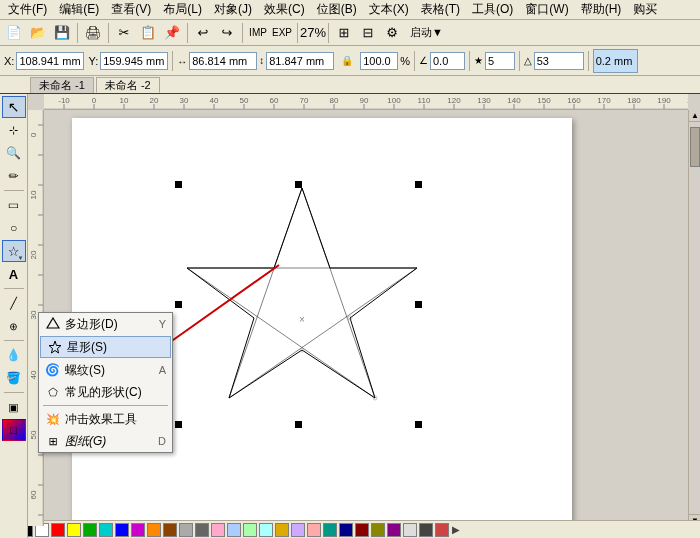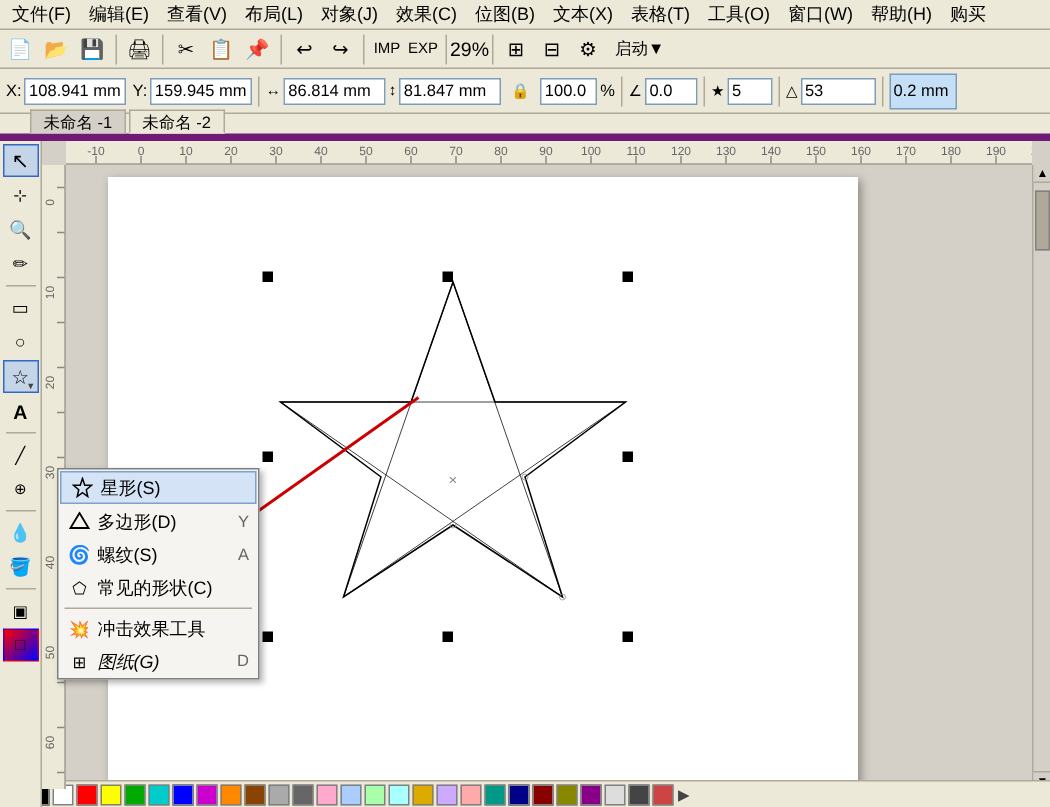--- a/index.html
+++ b/index.html
@@ -45,21 +45,21 @@
   <button class="tb-btn">✂</button>
   <button class="tb-btn">📋</button>
   <button class="tb-btn">📌</button>
   <div class="tb-sep"></div>
   <button class="tb-btn">↩</button>
   <button class="tb-btn">↪</button>
   <div class="tb-sep"></div>
   <button class="tb-btn" style="font-size:10px;">IMP</button>
   <button class="tb-btn" style="font-size:10px;">EXP</button>
   <div class="tb-sep"></div>
-  <button class="tb-btn">29%</button>
+  <button class="tb-btn">27%</button>
   <div class="tb-sep"></div>
   <button class="tb-btn">⊞</button>
   <button class="tb-btn">⊟</button>
   <button class="tb-btn">⚙</button>
   <button class="tb-btn" style="padding:0 4px; font-size:11px; width:auto;">启动▼</button>
 </div>
 
 <div style="height:30px; background:#ece9d8; border-bottom:1px solid #b0a898; display:flex; align-items:center; padding:1px 4px; gap:2px; font-size:11px;">
   <span style="font-size:11px;">X:</span>
   <input class="coord-input" value="108.941 mm" style="width: 68px; height: 18px; border: 1px solid rgb(127, 157, 185); font-size: 11px;">
@@ -79,21 +79,21 @@
   <div class="tb-sep"></div>
   <span style="font-size:10px;">★</span>
   <input class="tb-input-small" value="5" style="width: 30px; height: 18px; border: 1px solid rgb(127, 157, 185); font-size: 11px;">
   <div class="tb-sep"></div>
   <span style="font-size:10px;">△</span>
   <input class="tb-input-small" value="53" style="width: 50px; height: 18px; border: 1px solid rgb(127, 157, 185); font-size: 11px;">
   <div class="tb-sep"></div>
   <input value="0.2 mm" style="width: 45px; height: 24px; border: 1px solid rgb(127, 157, 185); background: rgb(197, 223, 247); font-size: 11px; padding: 0px 2px;">
 </div>
 
-<div style="height:18px; background:#ece9d8; display:flex; align-items:flex-end; padding-left:20px; border-bottom:5px solid #701a75;">
+<div style="height:18px; background:#ece9d8; display:flex; align-items:flex-end; padding-left:30px; border-bottom:1px solid #701a75;">
   <div class="tab" style="height:16px; padding:0 8px; background:#d4d0c8; border:1px solid #b0a898; border-bottom:none; font-size:11px; display:flex; align-items:center; cursor:pointer; margin-right:2px;">
     <span>未命名 -1</span>
   </div>
   <div class="tab active" style="height:16px; padding:0 8px; background:#ece9d8; border:1px solid #b0a898; border-bottom:1px solid #ece9d8; font-size:11px; display:flex; align-items:center; cursor:pointer; margin-right:16px;">
     <span>未命名 -2</span>
   </div>
 </div>
 
 <div style="display:flex; width:700px; height:444px; position:relative;">
 
@@ -262,38 +262,38 @@
     <div style="position:absolute; bottom:0; left:16px; right:12px; height:12px; background:#d4d0c8; border-top:1px solid #b0a898; display:flex; align-items:center;">
       <div style="width:12px; height:12px; background:#d4d0c8; border-right:1px solid #b0a898; display:flex; align-items:center; justify-content:center; font-size:8px; cursor:pointer;">◀</div>
       <div style="width:50px; height:10px; background:#b0a898; border:1px solid #808080; margin-left:5px; cursor:pointer;"></div>
       <div style="position:absolute; right:0; width:12px; height:12px; background:#d4d0c8; border-left:1px solid #b0a898; display:flex; align-items:center; justify-content:center; font-size:8px; cursor:pointer;">▶</div>
     </div>
 
     <div style="position:absolute; bottom:0; right:0; width:12px; height:12px; background:#d4d0c8; border-left:1px solid #b0a898; border-top:1px solid #b0a898;"></div>
 
     <div style="position:absolute; top:218px; left:10px; width:135px; background:#f5f4f0; border:1px solid #808080; box-shadow:2px 2px 4px rgba(0,0,0,0.3); z-index:100;">
 
+      <div style="height:22px; display:flex; align-items:center; padding:0 6px; cursor:pointer; font-size:12px; gap:4px;">
+        <span style="width:16px; height:16px; display:flex; align-items:center; justify-content:center;">
+          <svg width="14" height="14" viewBox="0 0 14 14">
+            <polygon points="7,1 13,11 1,11" fill="none" stroke="#000" stroke-width="1.2"></polygon>
+          </svg>
+        </span>
+        <span style="font-size:12px;">多边形(D)</span>
+        <span style="margin-left:auto; font-size:11px; color:#666;">Y</span>
+      </div>
+
       <div style="height:22px; display:flex; align-items:center; padding:0 6px; cursor:pointer; font-size:12px; gap:4px; background:#d4e3f5; border:1px solid #7da2ce; margin:1px;">
         <span style="width:16px; height:16px; display:flex; align-items:center; justify-content:center;">
           <svg width="14" height="14" viewBox="0 0 14 14">
             <polygon points="7,1 8.5,5.5 13,5.5 9.5,8.5 10.5,13 7,10.5 3.5,13 4.5,8.5 1,5.5 5.5,5.5" fill="none" stroke="#000" stroke-width="1"></polygon>
           </svg>
         </span>
         <span style="font-size:12px;">星形(S)</span>
         <span style="margin-left:auto; font-size:11px; color:#666;"></span>
-      </div>
-
-      <div style="height:22px; display:flex; align-items:center; padding:0 6px; cursor:pointer; font-size:12px; gap:4px;">
-        <span style="width:16px; height:16px; display:flex; align-items:center; justify-content:center;">
-          <svg width="14" height="14" viewBox="0 0 14 14">
-            <polygon points="7,1 13,11 1,11" fill="none" stroke="#000" stroke-width="1.2"></polygon>
-          </svg>
-        </span>
-        <span style="font-size:12px;">多边形(D)</span>
-        <span style="margin-left:auto; font-size:11px; color:#666;">Y</span>
       </div>
 
       <div style="height:22px; display:flex; align-items:center; padding:0 6px; cursor:pointer; font-size:12px; gap:4px;">
         <span style="width:16px; height:16px; display:flex; align-items:center; justify-content:center; font-size:12px;">🌀</span>
         <span style="font-size:12px;">螺纹(S)</span>
         <span style="margin-left:auto; font-size:11px; color:#666;">A</span>
       </div>
 
       <div style="height:22px; display:flex; align-items:center; padding:0 6px; cursor:pointer; font-size:12px; gap:4px;">
         <span style="width:16px; height:16px; display:flex; align-items:center; justify-content:center; font-size:11px;">⬠</span>

